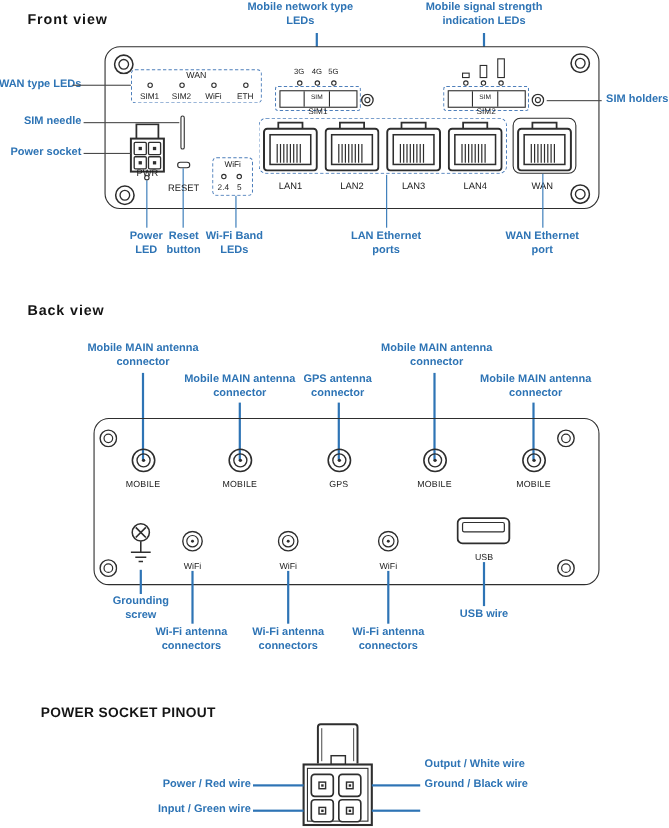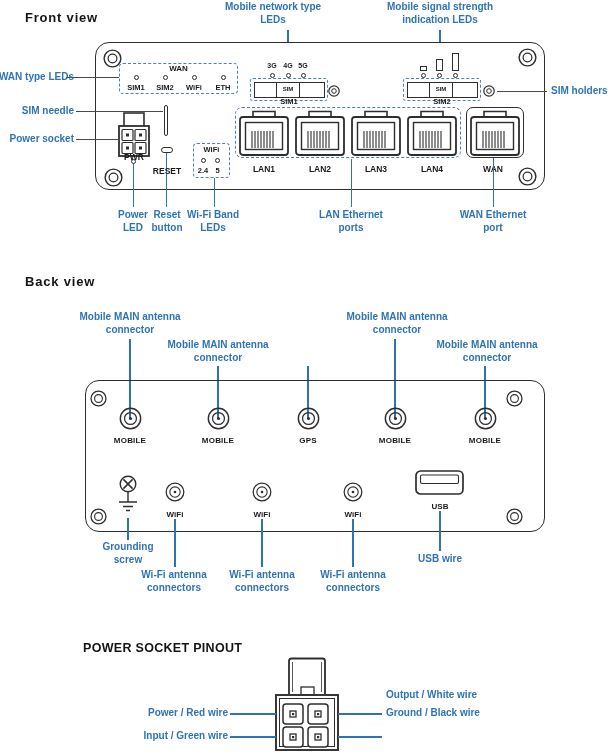--- a/index.html
+++ b/index.html
@@ -1,26 +1,26 @@
 <!DOCTYPE html>
 <html><head>
 <meta charset="utf-8">
 <style>
   html,body{margin:0;padding:0;background:#fff;}
   *{box-sizing:border-box;}
   #stage{position:relative;width:608px;height:753px;background:#fff;overflow:hidden;
          font-family:"Liberation Sans",sans-serif;}
   .abs{position:absolute;}
   .title{font-size:13px;font-weight:700;color:#141414;letter-spacing:.8px;}
-  .ptitle{font-size:12.5px;font-weight:700;color:#141414;letter-spacing:.3px;margin-left:46px;}
+  .ptitle{font-size:12.5px;font-weight:700;color:#141414;letter-spacing:.3px;}
   .blue{color:#2E74B5;font-weight:700;font-size:10px;line-height:1.28;}
   .ctr{text-align:center;}
   .rgt{text-align:right;white-space:nowrap;}
   .nw{white-space:nowrap;}
-  .blk{color:#1a1a1a;font-weight:700;}
+  .blk{color:#1a1a1a;font-weight:400;}
   .f7{font-size:7px;}.f75{font-size:7.5px;}.f8{font-size:8px;}.f85{font-size:8.5px;}.f6{font-size:6px;}
   .vln{width:1.5px;background:#2E74B5;}
   .hln{height:1.5px;background:#2E74B5;}
   .kln{height:1.2px;background:#4a4a4a;}
   .dash{border:1px dashed #4E7FBB;border-radius:4px;}
   .outl{border:1.5px solid #2e2e2e;}
   .led{width:5px;height:5px;border:1.1px solid #2e2e2e;border-radius:50%;background:#fff;}
   .bar{border:1.1px solid #2e2e2e;background:#fff;}
   .cell{border-right:1.3px solid #2e2e2e;height:100%;}
   svg{display:block;}
@@ -220,20 +220,21 @@
   <div class="abs blue ctr" style="left:113px;top:209px;width:40px">Power LED</div>
   <div class="abs blue ctr" style="left:146px;top:209px;width:42px">Reset button</div>
   <div class="abs blue ctr" style="left:183px;top:209px;width:60px">Wi-Fi Band LEDs</div>
   <div class="abs blue ctr" style="left:316px;top:209px;width:70px">LAN Ethernet ports</div>
   <div class="abs blue ctr" style="left:458px;top:209px;width:70px">WAN Ethernet port</div>
 
   <div class="abs title" style="left:25px;top:274px">Back view</div>
 
   <div class="abs blue ctr" style="left:76px;top:311px;width:108px">Mobile MAIN antenna connector</div>
   <div class="abs blue ctr" style="left:164px;top:339px;width:108px">Mobile MAIN antenna connector</div>
+  <div class="abs blue ctr" style="left:267px;top:339px;width:80px">GPS antenna connector</div>
   <div class="abs blue ctr" style="left:343px;top:311px;width:108px">Mobile MAIN antenna connector</div>
   <div class="abs blue ctr" style="left:433px;top:339px;width:108px">Mobile MAIN antenna connector</div>
   <div class="abs vln" style="left:129.2px;top:339px;height:79px"></div>
   <div class="abs vln" style="left:217.2px;top:366px;height:52px"></div>
   <div class="abs vln" style="left:307.2px;top:366px;height:52px"></div>
   <div class="abs vln" style="left:394.2px;top:339px;height:79px"></div>
   <div class="abs vln" style="left:484.2px;top:366px;height:52px"></div>
 
   <div class="abs outl" style="left:85px;top:380px;width:460px;height:152px;border-radius:14px;background:transparent"></div>
   <svg class="abs" style="left:89.5px;top:389.5px" width="17" height="17">

